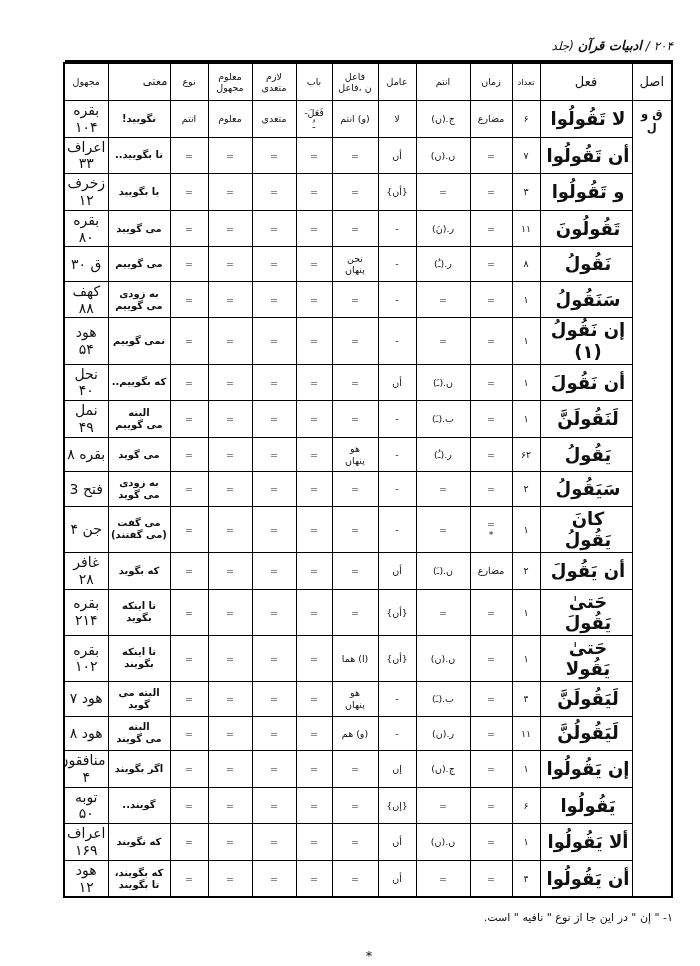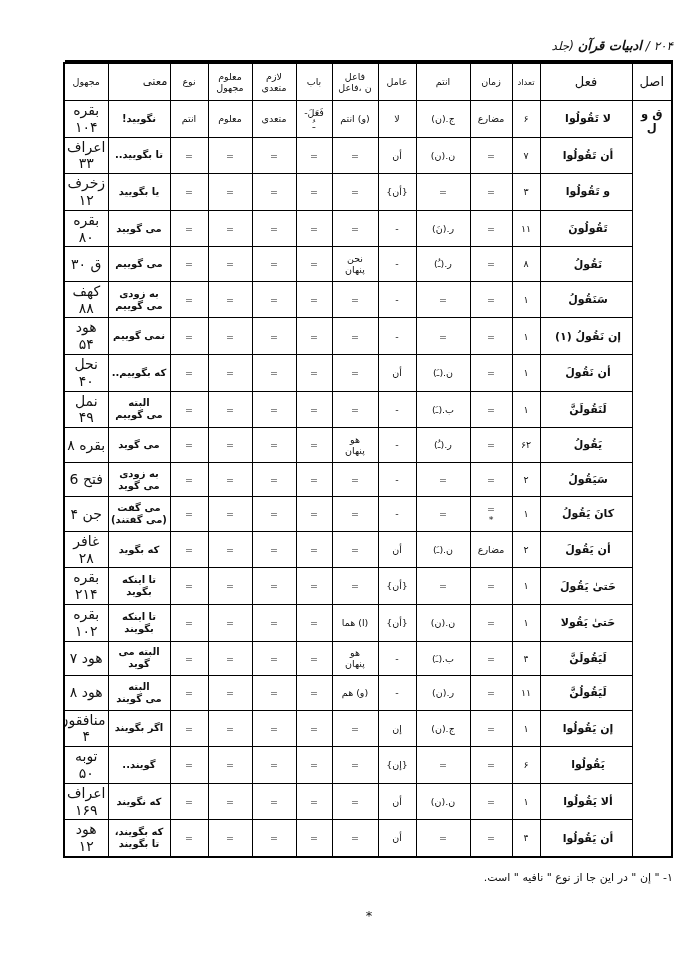--- a/index.html
+++ b/index.html
@@ -24,21 +24,21 @@
   .grid th,.grid td{
     border:1.2px solid #000;text-align:center;vertical-align:middle;
     padding:1px 2px;font-size:9.5px;line-height:1.2;
     white-space:pre-line;overflow:hidden;
   }
   .grid thead th{height:34px;font-weight:normal;}
   .grid tbody td{height:31.5px;}
   th.h-asl,th.h-fel{font-size:13px;font-weight:bold;margin-left:16px;}
   th.h-mani{font-size:11.5px;font-weight:bold;text-align:right;}
   th.h-tedad{font-size:8.5px;}
-  td.c-verb{font-size:11px;font-weight:bold;padding-left:6px;}
+  td.c-verb{font-size:18px;font-weight:bold;padding-left:6px;}
   td.c-meaning{font-size:10px;font-weight:bold;}
   td.c-ref{font-size:14px;}
   td.root-cell{vertical-align:top;padding-top:7px;font-size:11.5px;font-weight:600;letter-spacing:1px;}
   .footnote{text-align:right;font-size:11px;margin-top:13px;}
   .star{text-align:center;font-size:13px;margin-top:24px;}
 </style>
 </head>
 <body>
 
 <div class="page">
@@ -242,21 +242,21 @@
     <td>=</td>
     <td>=</td>
     <td>-</td>
     <td>=</td>
     <td>=</td>
     <td>=</td>
     <td>=</td>
     <td>=</td>
     <td class="c-meaning">به زودی
 می گوید</td>
-    <td class="c-ref">فتح 6</td>
+    <td class="c-ref">فتح 3</td>
   </tr>
           <tr>
     <td class="c-verb">کانَ یَقُولُ</td>
     <td class="c-num">۱</td>
     <td>=
 *</td>
     <td>=</td>
     <td>-</td>
     <td>=</td>
     <td>=</td>

